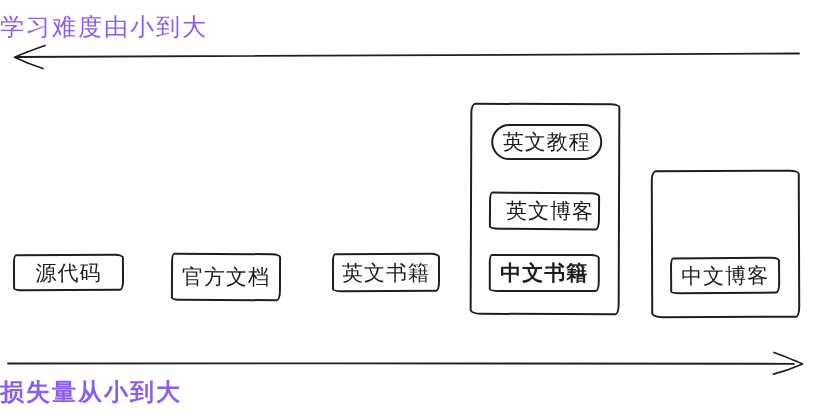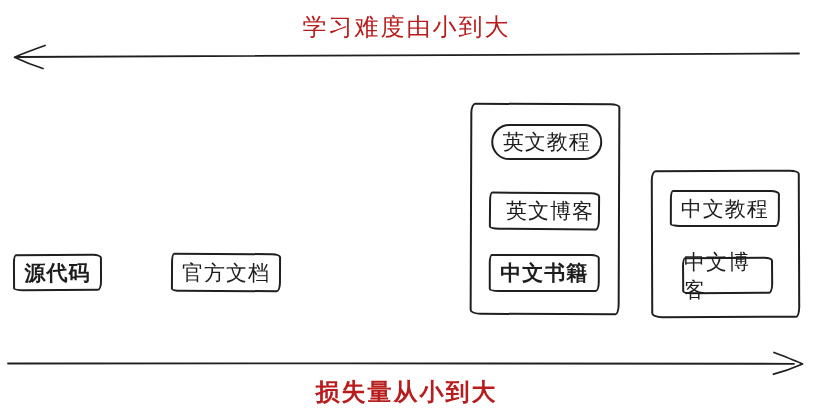--- a/index.html
+++ b/index.html
@@ -18,24 +18,23 @@
   }
   .arrows {
     position: absolute;
     top: 0;
     left: 0;
   }
   .axis-label {
     position: absolute;
     left: 0;
     width: 100%;
-    text-align: center;
     font-size: 24px;
     letter-spacing: 2px;
-    color: #b91c1c;
+    color: #8b5cf6;
     white-space: nowrap;
   }
   .axis-label.top    { top: 11px; }
   .axis-label.bottom { top: 376px; font-weight: bold; }
 
   
   .box {
     position: absolute;
     box-sizing: border-box;
     border: 2px solid #1f1f1f;
@@ -49,34 +48,34 @@
   }
   .group {
     position: absolute;
     box-sizing: border-box;
     border: 2px solid #1f1f1f;
     background: #ffffff;
     border-radius: 5px 10px 4px 11px / 10px 4px 11px 5px;
   }
 
   
-  .b-source   { left: 13px;  top: 254px; width: 89px; height: 37px; transform: rotate(-0.3deg); font-weight: bold; }
-  .b-official { left: 171px; top: 253px; width: 110px; height: 39px; transform: rotate(0.25deg); }
+  .b-source   { left: 13px;  top: 254px; width: 111px; height: 37px; transform: rotate(-0.3deg); }
+  .b-official { left: 171px; top: 253px; width: 110px; height: 48px; transform: rotate(0.25deg); }
   .b-enbook   { left: 332px; top: 253px; width: 108px; height: 39px; transform: rotate(-0.2deg); }
 
   
   .g1 { left: 470px; top: 103px; width: 150px; height: 212px; transform: rotate(0.2deg); }
   .g1 .b1 { left: 19px; top: 19px;  width: 111px; height: 36px; transform: rotate(-0.3deg); border-radius: 18px; }
   .g1 .b2 { left: 17px; top: 87px;  width: 111px; height: 38px; transform: rotate(0.25deg); padding-left: 11px; }
   .g1 .b3 { left: 17px; top: 149px; width: 111px; height: 38px; transform: rotate(-0.2deg); font-weight: bold; }
 
   
   .g2 { left: 651px; top: 170px; width: 149px; height: 148px; transform: rotate(-0.2deg); }
   .g2 .b1 { left: 17px; top: 18px; width: 110px; height: 37px; transform: rotate(0.3deg); }
-  .g2 .b2 { left: 17px; top: 85px; width: 91px; height: 37px; transform: rotate(-0.25deg); margin-left: 12px; }
+  .g2 .b2 { left: 17px; top: 85px; width: 110px; height: 37px; transform: rotate(-0.25deg); }
 </style>
 </head>
 <body>
 
 <div class="canvas">
 
   <svg class="arrows" width="813" height="414" viewBox="0 0 813 414">
     <g stroke="#1f1f1f" stroke-width="1.8" fill="none" stroke-linecap="round" stroke-linejoin="round">
       <path d="M 799 53.5 C 560 55.5, 300 56.2, 16 57"></path>
       <path d="M 45 45.5 C 31 50.5, 20 54.8, 14.5 57.2 C 21.5 60.5, 32 65, 43 68.5"></path>
@@ -84,27 +83,27 @@
       <path d="M 774 352.5 C 788 357.8, 798 361.6, 802.5 364 C 795 367.3, 784 371.5, 773.5 374.2"></path>
     </g>
   </svg>
 
   <div class="axis-label top">学习难度由小到大</div>
 
   <div class="box b-source">源代码</div>
 
   <div class="box b-official">官方文档</div>
 
+  <div class="box b-enbook">英文书籍</div>
 
   <div class="group g1">
     <div class="box b1">英文教程</div>
     <div class="box b2">英文博客</div>
     <div class="box b3">中文书籍</div>
   </div>
 
   <div class="group g2">
-    <div class="box b1">中文教程</div>
     <div class="box b2">中文博客</div>
   </div>
 
   <div class="axis-label bottom">损失量从小到大</div>
 
 </div>
 
 </body></html>

